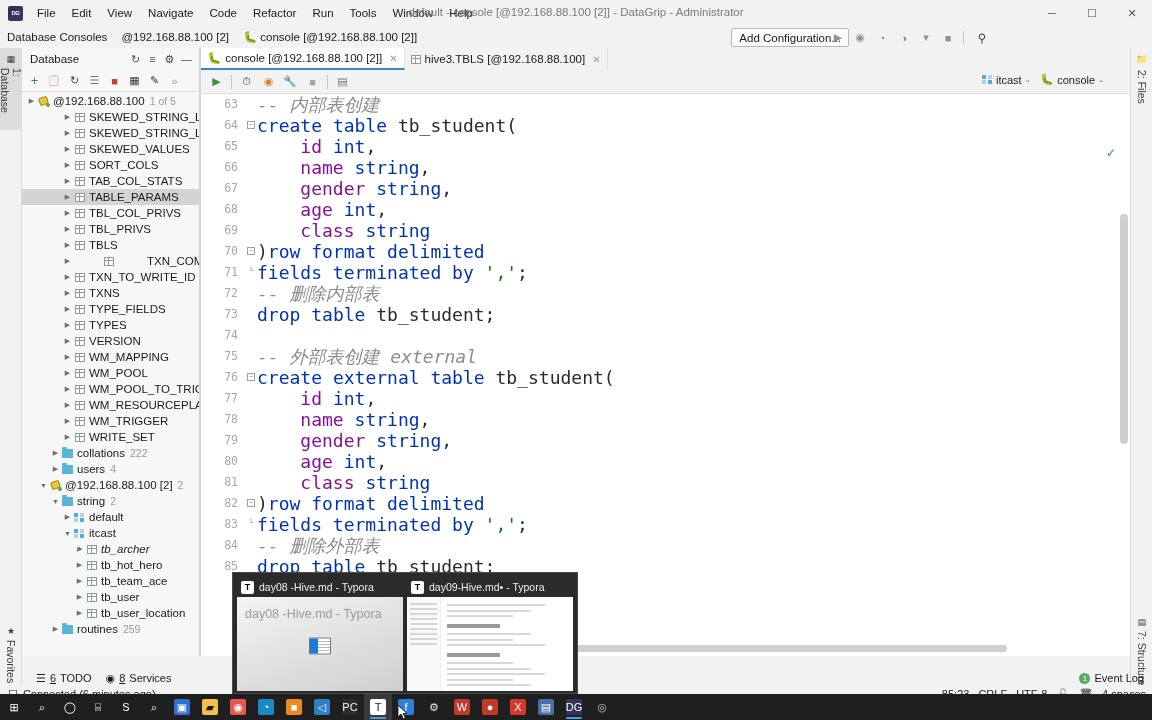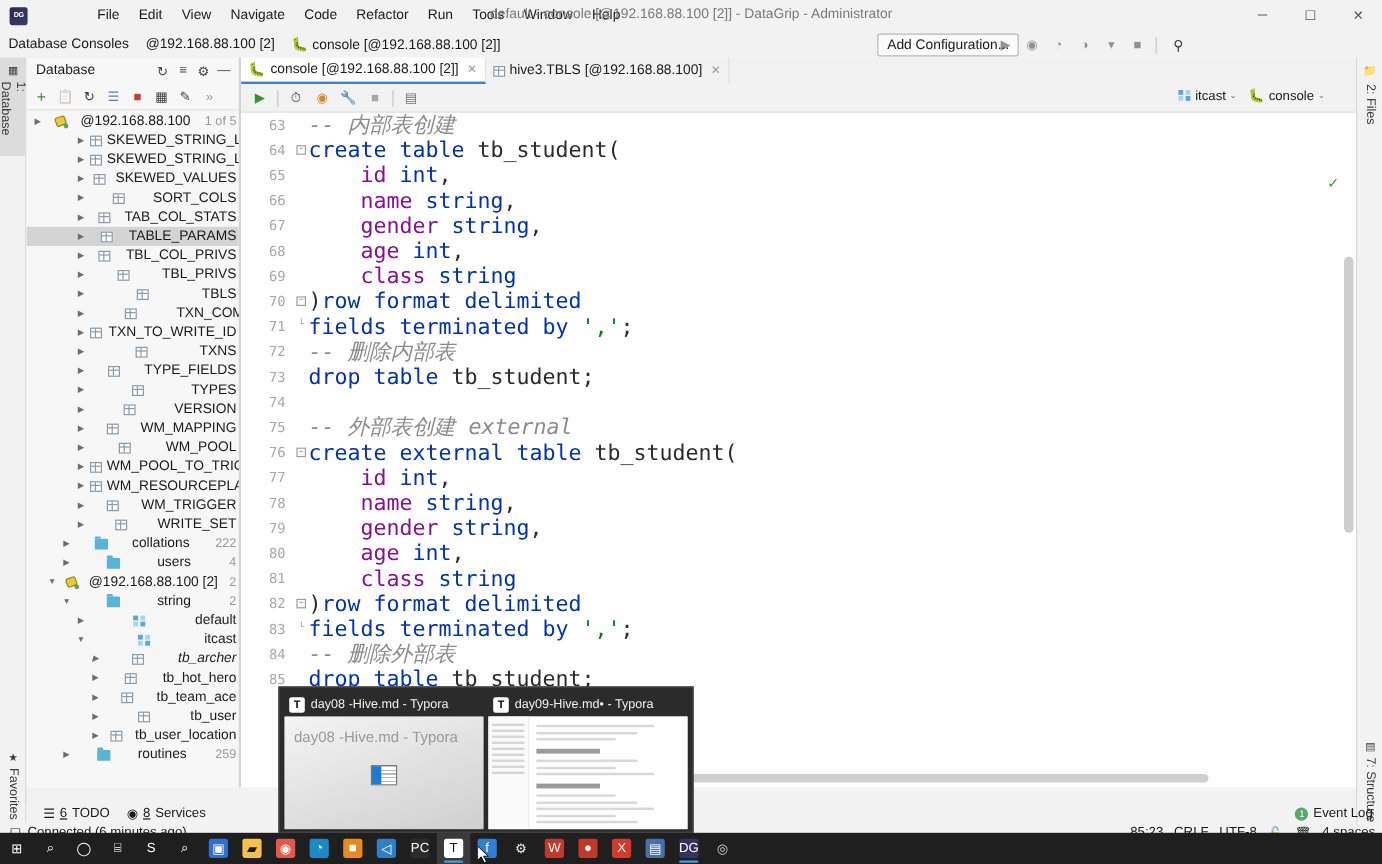--- a/index.html
+++ b/index.html
@@ -9,21 +9,21 @@
     font-size: 11px;
     background:#f2f2f2;
     color:#1a1a1a;
     -webkit-font-smoothing: antialiased;
   }
   .app { position:relative; width:1152px; height:720px; background:#f2f2f2; }
 
   
   .titlebar {
     position:absolute; top:0; left:0; width:1152px; height:26px;
-    background:#f2f2f2; display:flex; align-items:center;gap:44px;
+    background:#f2f2f2; display:flex; align-items:center;
   }
   .dg-logo {
     width:15px; height:15px; margin-left:8px; border-radius:2px;
     background:linear-gradient(135deg,#2b2b4d 0%,#3b3b6b 100%);
     color:#fff; font-size:6px; font-weight:bold; display:flex;
     align-items:center; justify-content:center; letter-spacing:-0.5px;
   }
   .menubar { display:flex; align-items:center; margin-left:6px; }
   .menu-item {
     padding:3px 8px; font-size:11.5px; color:#1a1a1a; cursor:default;
@@ -86,21 +86,21 @@
     font-size:11.5px;
   }
   .dbpanel-head .t { flex:1; padding-left:4px; }
   .dbpanel-head .hic { width:17px; height:17px; display:flex; align-items:center; justify-content:center; color:#4a4a4a; font-size:11px; }
   .dbtoolbar {
     height:22px; display:flex; align-items:center; padding:0 3px; gap:1px;
     border-bottom:1px solid #e2e2e2;
   }
   .dbtoolbar .tic { width:19px; height:19px; display:flex; align-items:center; justify-content:center; font-size:11px; color:#3c3c3c; }
   .tree { position:absolute; top:45px; left:0; right:0; bottom:0; overflow:hidden; font-size:11.5px; }
-  .trow { height:16px; display:flex; align-items:center; white-space:nowrap; padding-right:2px;justify-content:space-between; }
+  .trow { height:16px; display:flex; align-items:center; white-space:nowrap; padding-right:2px; }
   .trow.sel { background:#d4d4d4; }
   .arrow { width:11px; text-align:center; color:#6e6e6e; font-size:7px; flex:0 0 11px; }
   .ticon { width:13px; flex:0 0 13px; display:flex; align-items:center; justify-content:center; margin-right:3px; }
   .tbl-ico {
     width:10px; height:9px; border:1px solid #8a9aa8; background:#fff;
     position:relative; display:block;
   }
   .tbl-ico:before { content:""; position:absolute; left:0; right:0; top:2px; height:1px; background:#8a9aa8; }
   .tbl-ico:after { content:""; position:absolute; top:0; bottom:0; left:3px; width:1px; background:#8a9aa8; }
   .folder-ico { width:11px; height:9px; background:#59b4d9; border-radius:1px 1px 0 0; position:relative; }

